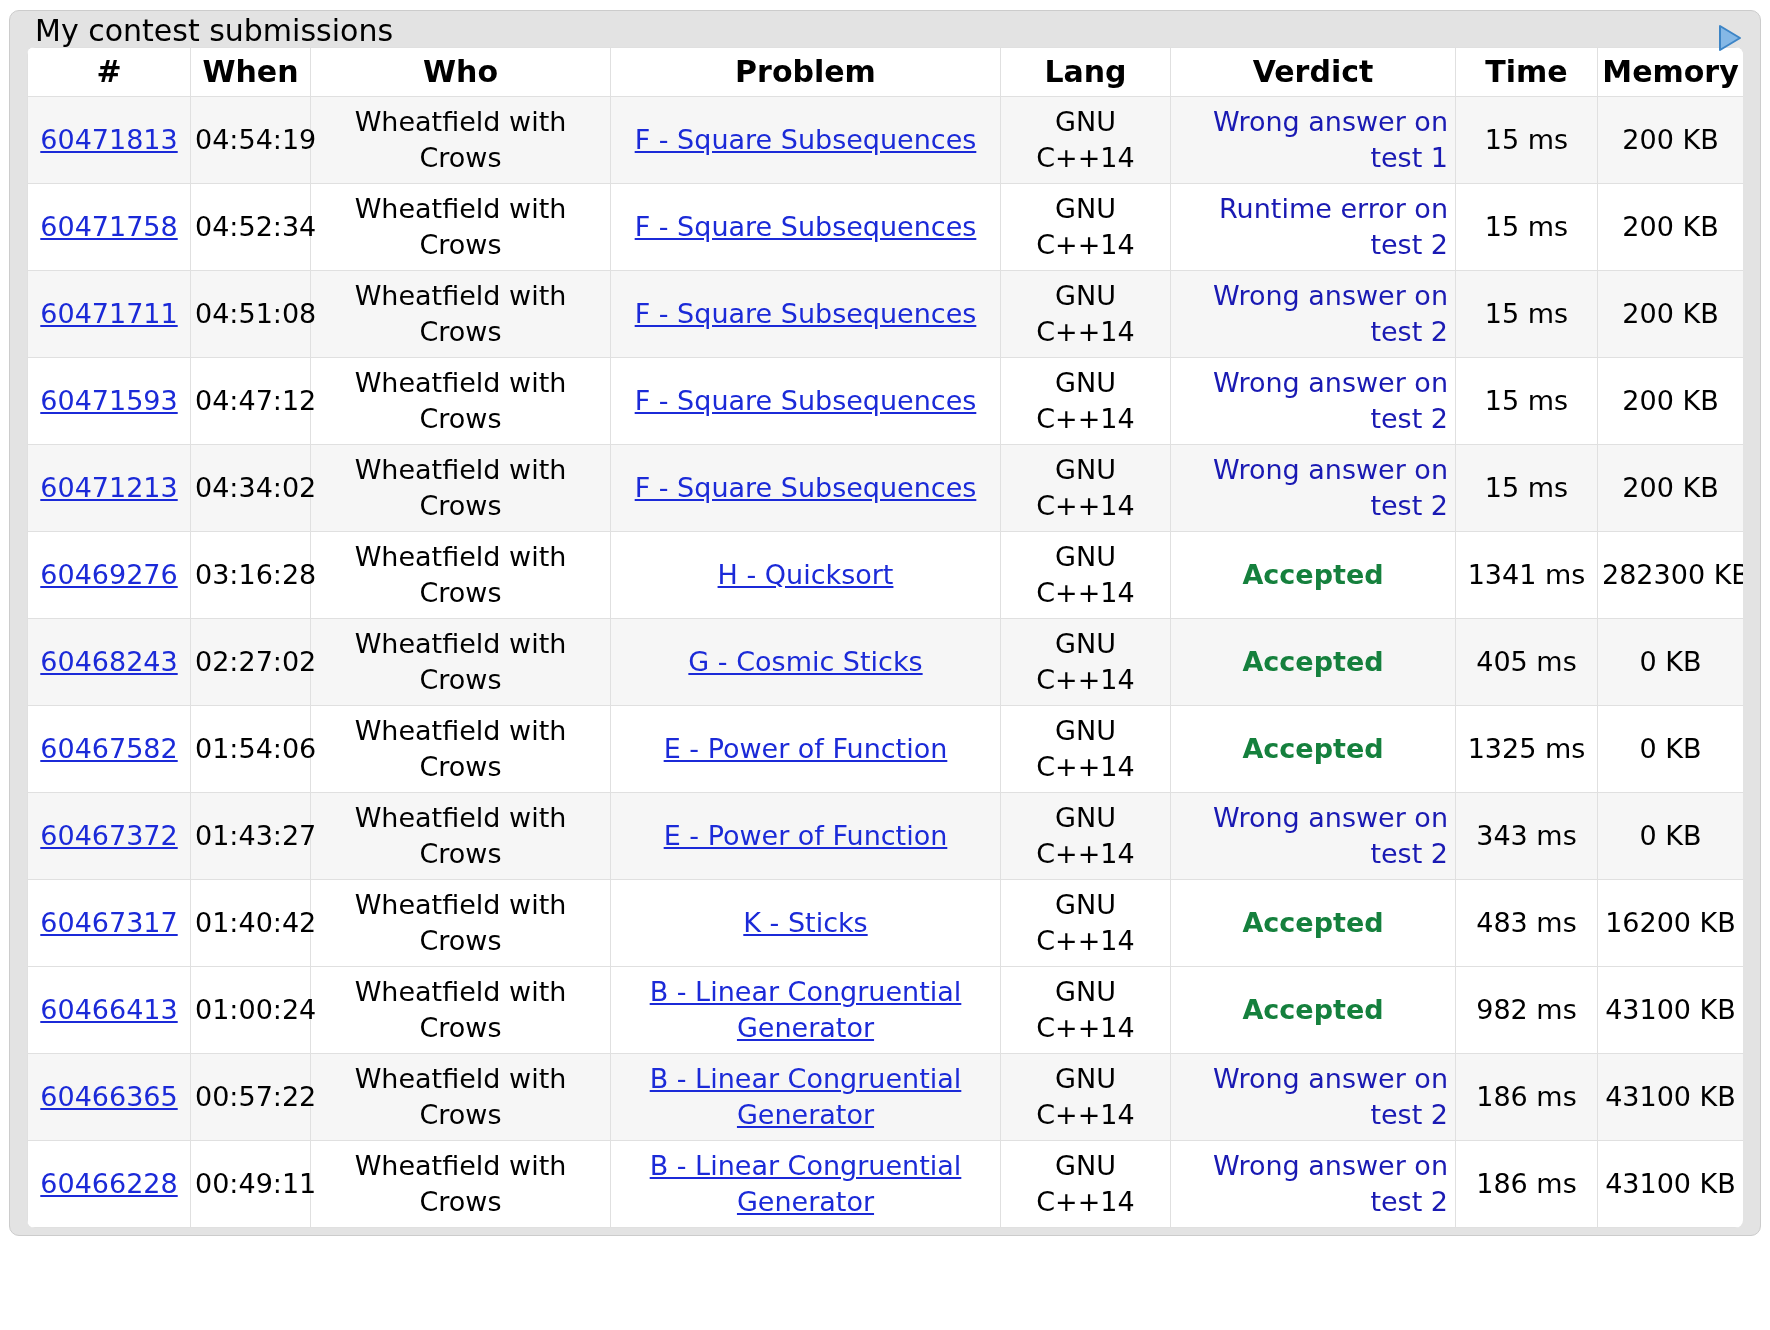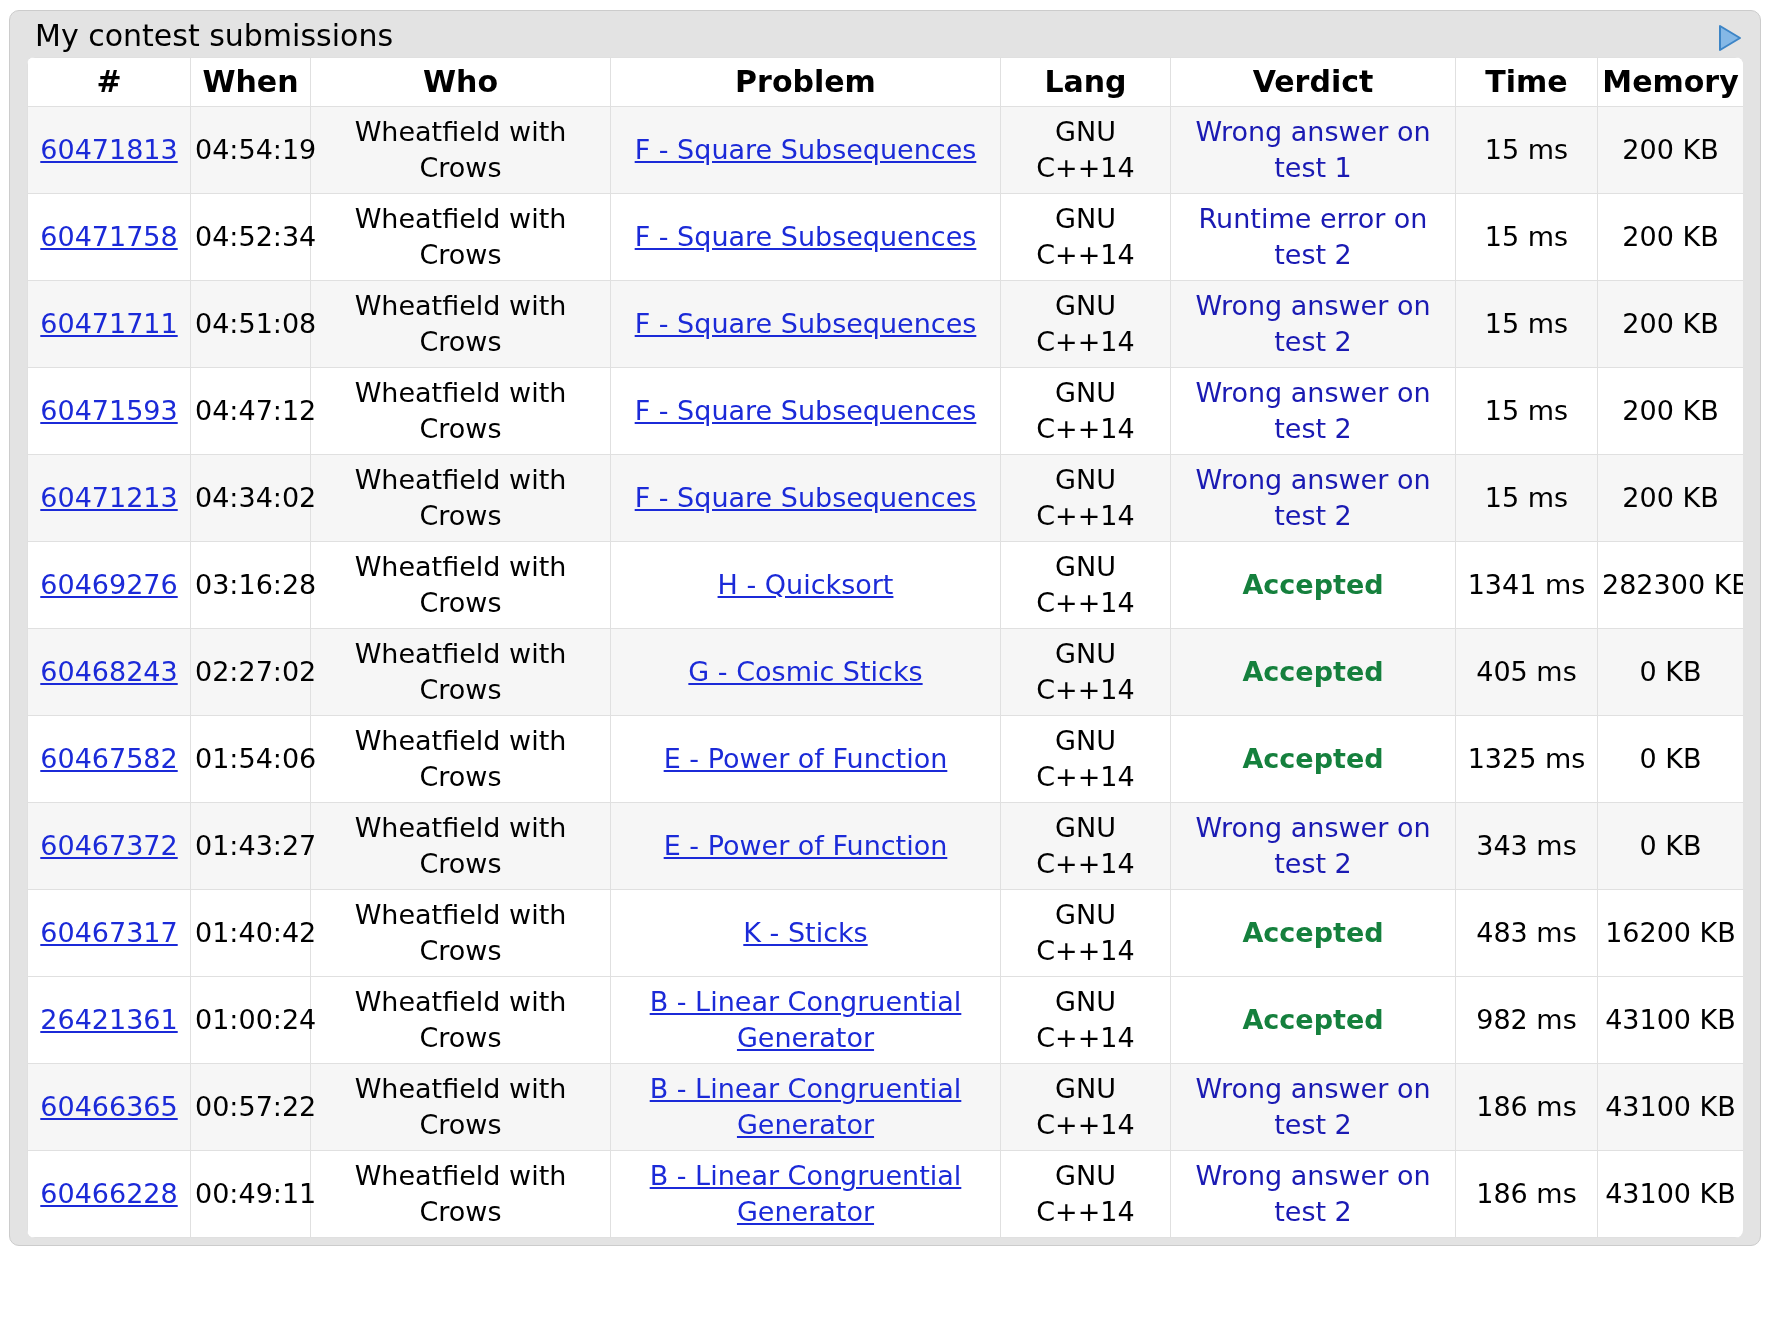--- a/index.html
+++ b/index.html
@@ -11,21 +11,21 @@
   }
   .datatable {
     position: relative;
     margin: 10px 9px;
     background: #e3e3e3;
     border: 1px solid #cccccc;
     border-radius: 10px;
     padding: 0 17px 7px 17px;
   }
   .caption-bar {
-    height: 46px;
+    height: 36px;
     display: flex;
     align-items: center;
     padding: 2px 0 0 8px;
     font-size: 30px;
     color: #000;
   }
   .expand-arrow {
     position: absolute;
     top: 13px;
     right: 18px;
@@ -61,21 +61,21 @@
   tr.shaded td { background: #f6f6f6; }
   td.c-id, td.c-when, td.c-time, td.c-memory { white-space: nowrap; margin-top: 44px; }
   a.cell-link {
     color: #1b2ad8;
     text-decoration: underline;
     cursor: pointer;
   }
   .who-text { display: inline-block; max-width: 240px; }
   .lang-text { display: inline-block; max-width: 150px; }
   .verdict { display: inline-block; max-width: 270px; }
-  .verdict.rejected { color: #1a1ab3; }
+  .verdict.rejected { color: #1a1ab3; text-align: right; }
   .verdict.accepted { color: #15803d; font-weight: bold; }
 </style>
 </head>
 <body>
 
 <div class="datatable">
   <div class="caption-bar">
     <span>My contest submissions</span>
   </div>
   <svg class="expand-arrow" viewBox="0 0 24 28">
@@ -201,21 +201,21 @@
     <td class="c-id"><a class="cell-link">60467317</a></td>
     <td class="c-when">01:40:42</td>
     <td class="c-who"><span class="who-text">Wheatfield with Crows</span></td>
     <td class="c-problem"><a class="cell-link">K - Sticks</a></td>
     <td class="c-lang"><span class="lang-text">GNU C++14</span></td>
     <td class="c-verdict"><span class="verdict accepted">Accepted</span></td>
     <td class="c-time">483 ms</td>
     <td class="c-memory">16200 KB</td>
   </tr>
           <tr>
-    <td class="c-id"><a class="cell-link">26421361</a></td>
+    <td class="c-id"><a class="cell-link">60466413</a></td>
     <td class="c-when">01:00:24</td>
     <td class="c-who"><span class="who-text">Wheatfield with Crows</span></td>
     <td class="c-problem"><a class="cell-link">B - Linear Congruential Generator</a></td>
     <td class="c-lang"><span class="lang-text">GNU C++14</span></td>
     <td class="c-verdict"><span class="verdict accepted">Accepted</span></td>
     <td class="c-time">982 ms</td>
     <td class="c-memory">43100 KB</td>
   </tr>
           <tr class="shaded">
     <td class="c-id"><a class="cell-link">60466365</a></td>

